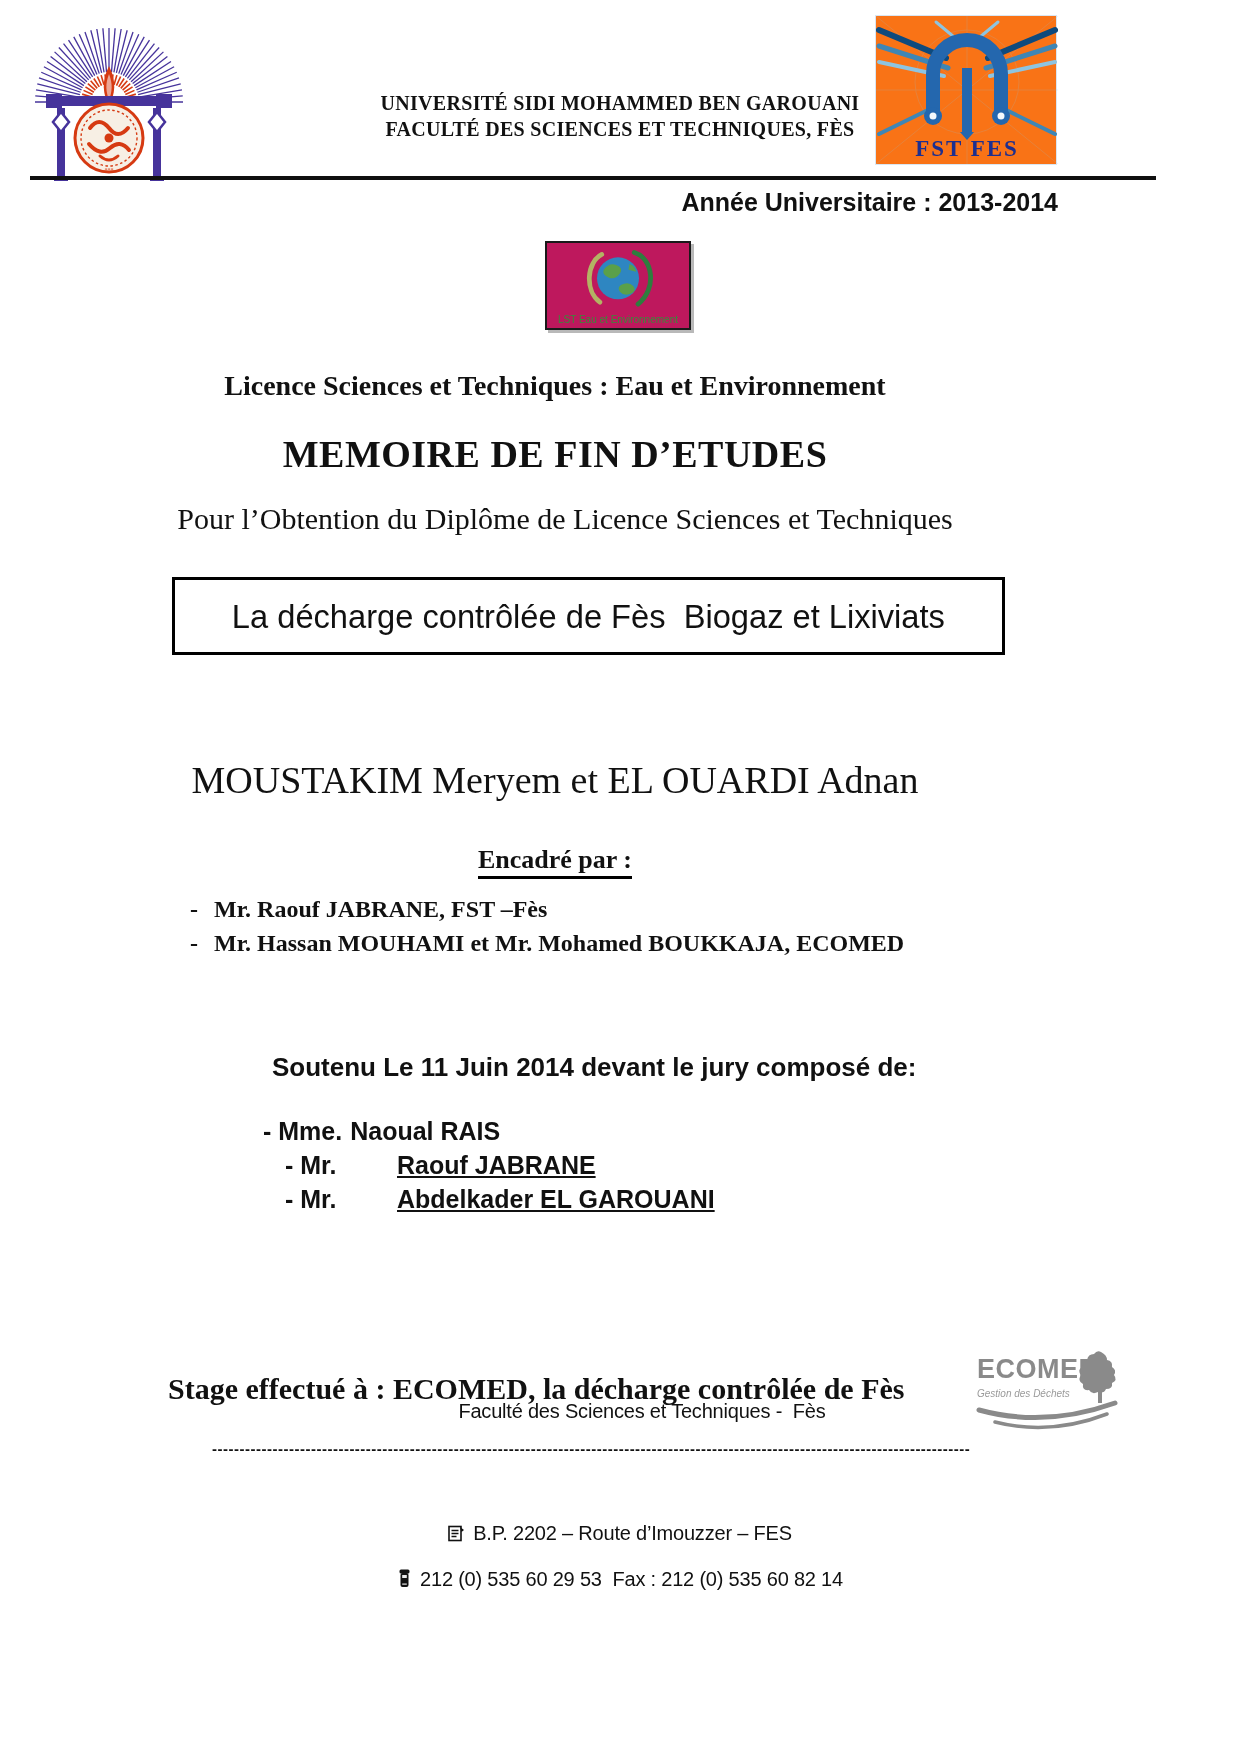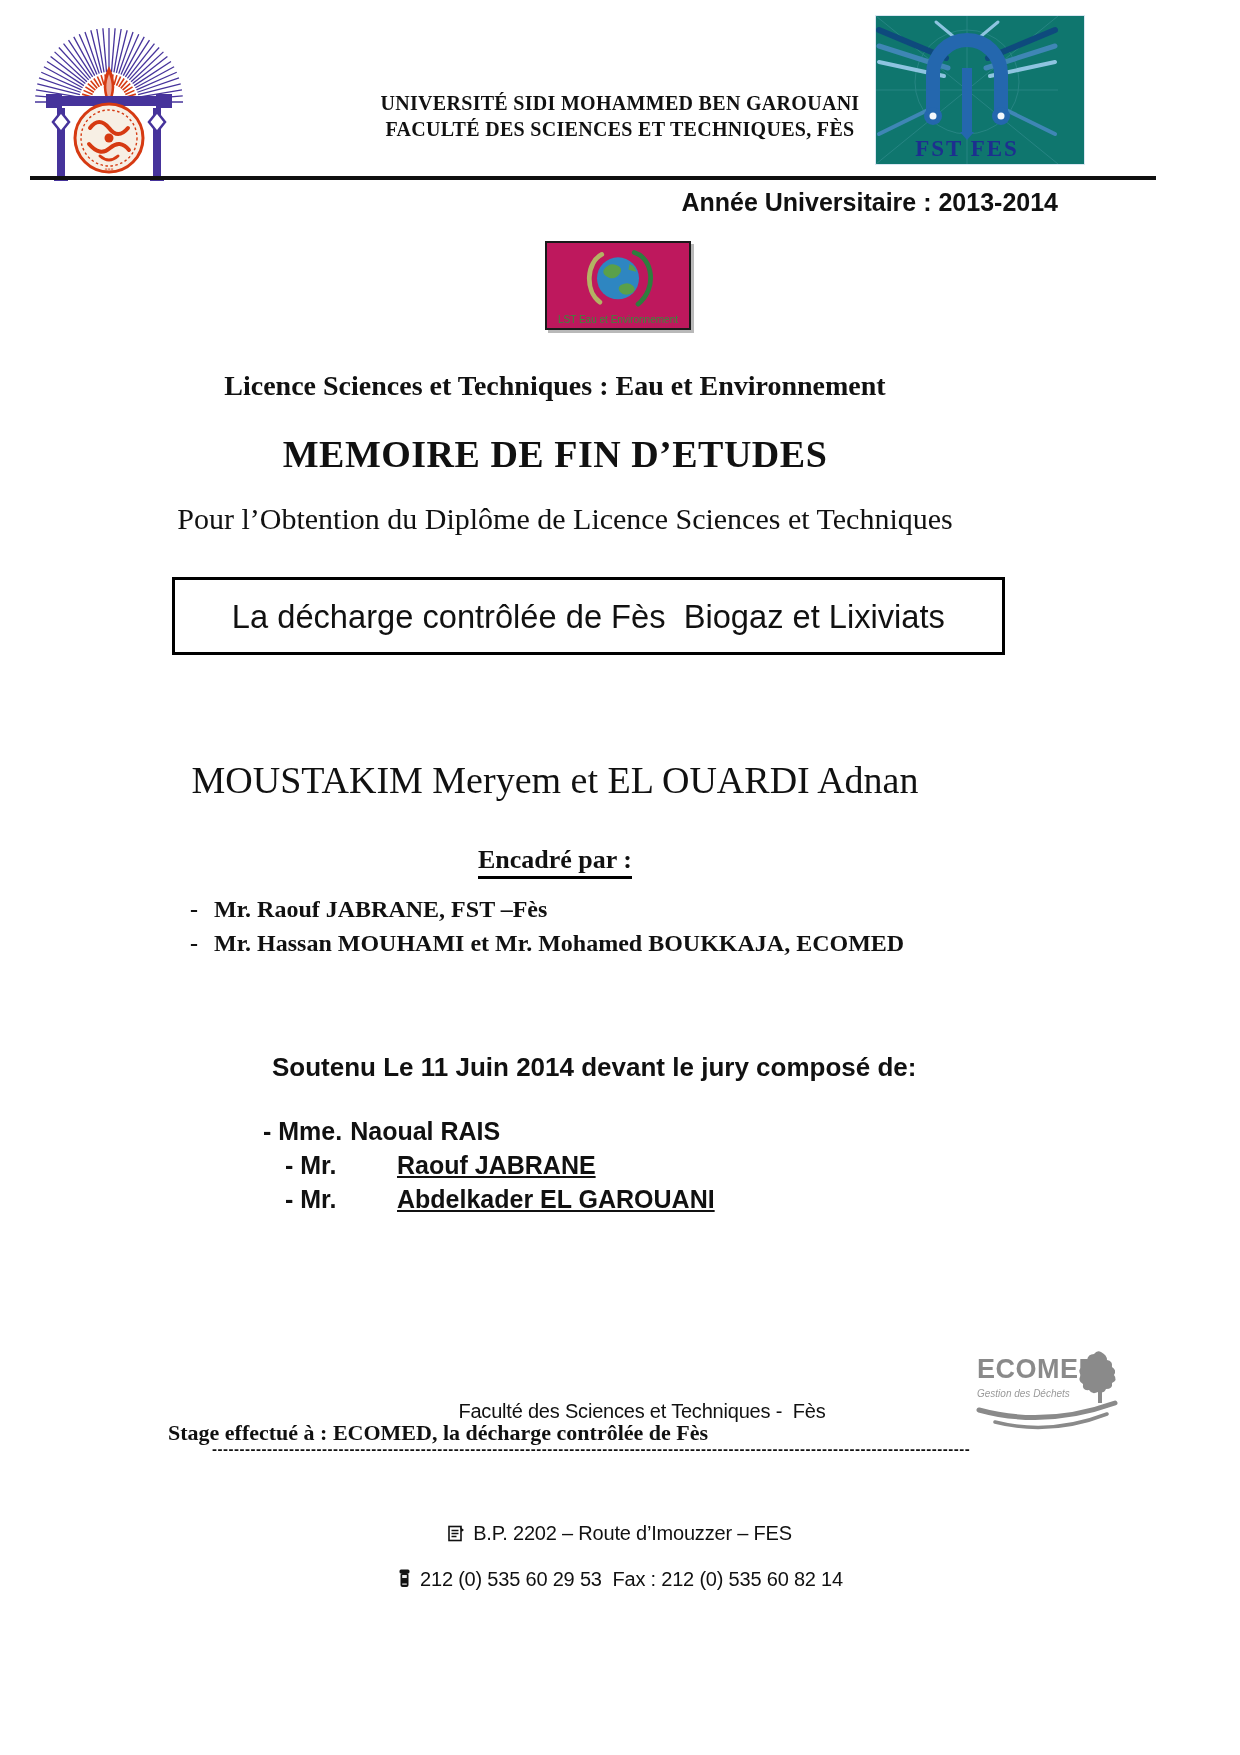--- a/index.html
+++ b/index.html
@@ -26,21 +26,21 @@
     font-family:"Liberation Serif", serif;
     color:var(--ink);
     overflow:hidden;
   }
   .abs{position:absolute;}
 
   
   .usmba-logo{left:34px;top:12px;width:150px;height:172px;}
   .header-center{left:240px;top:90px;width:760px;text-align:center;
     font-weight:bold;font-size:20px;line-height:26px;letter-spacing:.3px;}
-  .fst-logo{left:875px;top:15px;width:210px;height:150px;background:#0f766e;border:1px solid #d9e6f2;}
+  .fst-logo{left:875px;top:15px;width:182px;height:150px;background:#f97316;border:1px solid #d9e6f2;}
   .header-rule{left:30px;top:176px;width:1126px;height:4px;background:#101010;}
   .annee{top:188px;right:182px;font-family:"Liberation Sans",sans-serif;
     font-weight:bold;font-size:25px;}
 
   
   .lst-box{left:545px;top:241px;width:146px;height:89px;border:2px solid #1a1a1a;
     background:#be185d;box-shadow:3px 3px 0 #b9b9b9;}
   .lst-box svg{width:100%;height:100%;display:block;}
   .lst-caption{font-family:"Liberation Sans",sans-serif;font-size:10.5px;fill:#3a8a3a;}
 
@@ -66,21 +66,21 @@
 
   .soutenu{left:272px;top:1052px;font-family:"Liberation Sans",sans-serif;
     font-weight:bold;font-size:26px;}
   .jury{left:263px;top:1114px;font-family:"Liberation Sans",sans-serif;
     font-weight:bold;font-size:25px;line-height:34px;}
   .jury-row .jury-title{display:inline-block;}
   .jury-row:not(:first-child){margin-left:22px;text-decoration:underline;}
   .jury-row:not(:first-child) .jury-title{min-width:112px;}
   .jury-row:first-child .jury-title{margin-right:8px;}
 
-  .stage{left:168px;top:1420px;font-weight:bold;font-size:22px;text-align:right;}
+  .stage{left:168px;top:1372px;font-weight:bold;font-size:30px;text-align:right;}
   .ecomed-logo{left:975px;top:1348px;width:148px;height:94px;}
   .ecomed-logo svg{width:100%;height:100%;display:block;}
   .ecomed-name{font-family:"Liberation Sans",sans-serif;font-weight:bold;font-size:27px;
     letter-spacing:.5px;fill:var(--ecomed-gray);}
   .ecomed-tag{font-family:"Liberation Sans",sans-serif;font-size:10px;font-style:italic;
     fill:#9a9a9a;}
 
   .separator{left:212px;top:1440px;width:832px;height:18px;overflow:hidden;
     white-space:nowrap;font-family:"Liberation Sans",sans-serif;font-size:15px;
     font-weight:bold;letter-spacing:.5px;}

